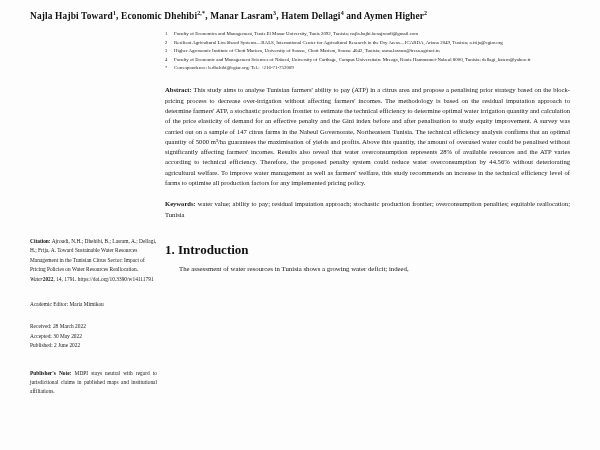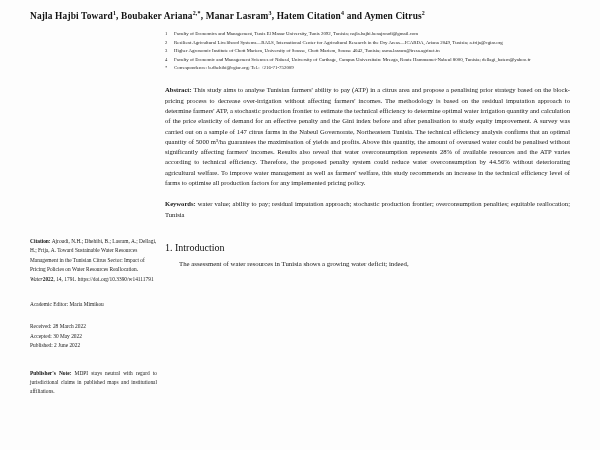--- a/index.html
+++ b/index.html
@@ -102,22 +102,22 @@
     text-align: justify;
     color: #161616;
   }
   .keywords .lead {
     font-weight: bold;
   }
 
   
   .section-head {
     margin-top: 22px;
-    font-size: 10px;
-    font-weight: normal;
+    font-size: 13px;
+    font-weight: bold;
     color: #111;
   }
   .section-body {
     margin-top: 6px;
     font-size: 6.8px;
     line-height: 10.4px;
     text-align: justify;
     text-indent: 14px;
     color: #161616;
   }
@@ -154,21 +154,21 @@
     margin-top: 18px;
     text-align: justify;
   }
 </style>
 </head>
 <body>
 
 <div class="page">
 
   <div class="authors">
-    <span>Najla Hajbi Toward</span><sup>1</sup><span>, </span><span>Boubaker Ariana</span><sup>2,*</sup><span>, </span><span>Manar Lasram</span><sup>3</sup><span>, </span><span>Hatem Citation</span><sup>4</sup><span> and </span><span>Aymen Citrus</span><sup>2</sup>
+    <span>Najla Hajbi Toward</span><sup>1</sup><span>, </span><span>Economic Dhehibi</span><sup>2,*</sup><span>, </span><span>Manar Lasram</span><sup>3</sup><span>, </span><span>Hatem Dellagi</span><sup>4</sup><span> and </span><span>Aymen Higher</span><sup>2</sup>
   </div>
 
   <div class="body-grid">
 
     <div class="col-left">
 
       <div class="side-block citation-block">
         <span class="lead">Citation:</span><span> Ajroudi, N.H.; Dhehibi, B.; Lasram, A.; Dellagi, H.; Frija, A. Toward Sustainable Water Resources Management in the Tunisian Citrus Sector: Impact of Pricing Policies on Water Resources Reallocation. </span><span style="font-style:italic">Water</span><span class="year">2022</span><span>, 14, 1791.</span>
         <span class="doi">https://doi.org/10.3390/w14111791</span>
       </div>

